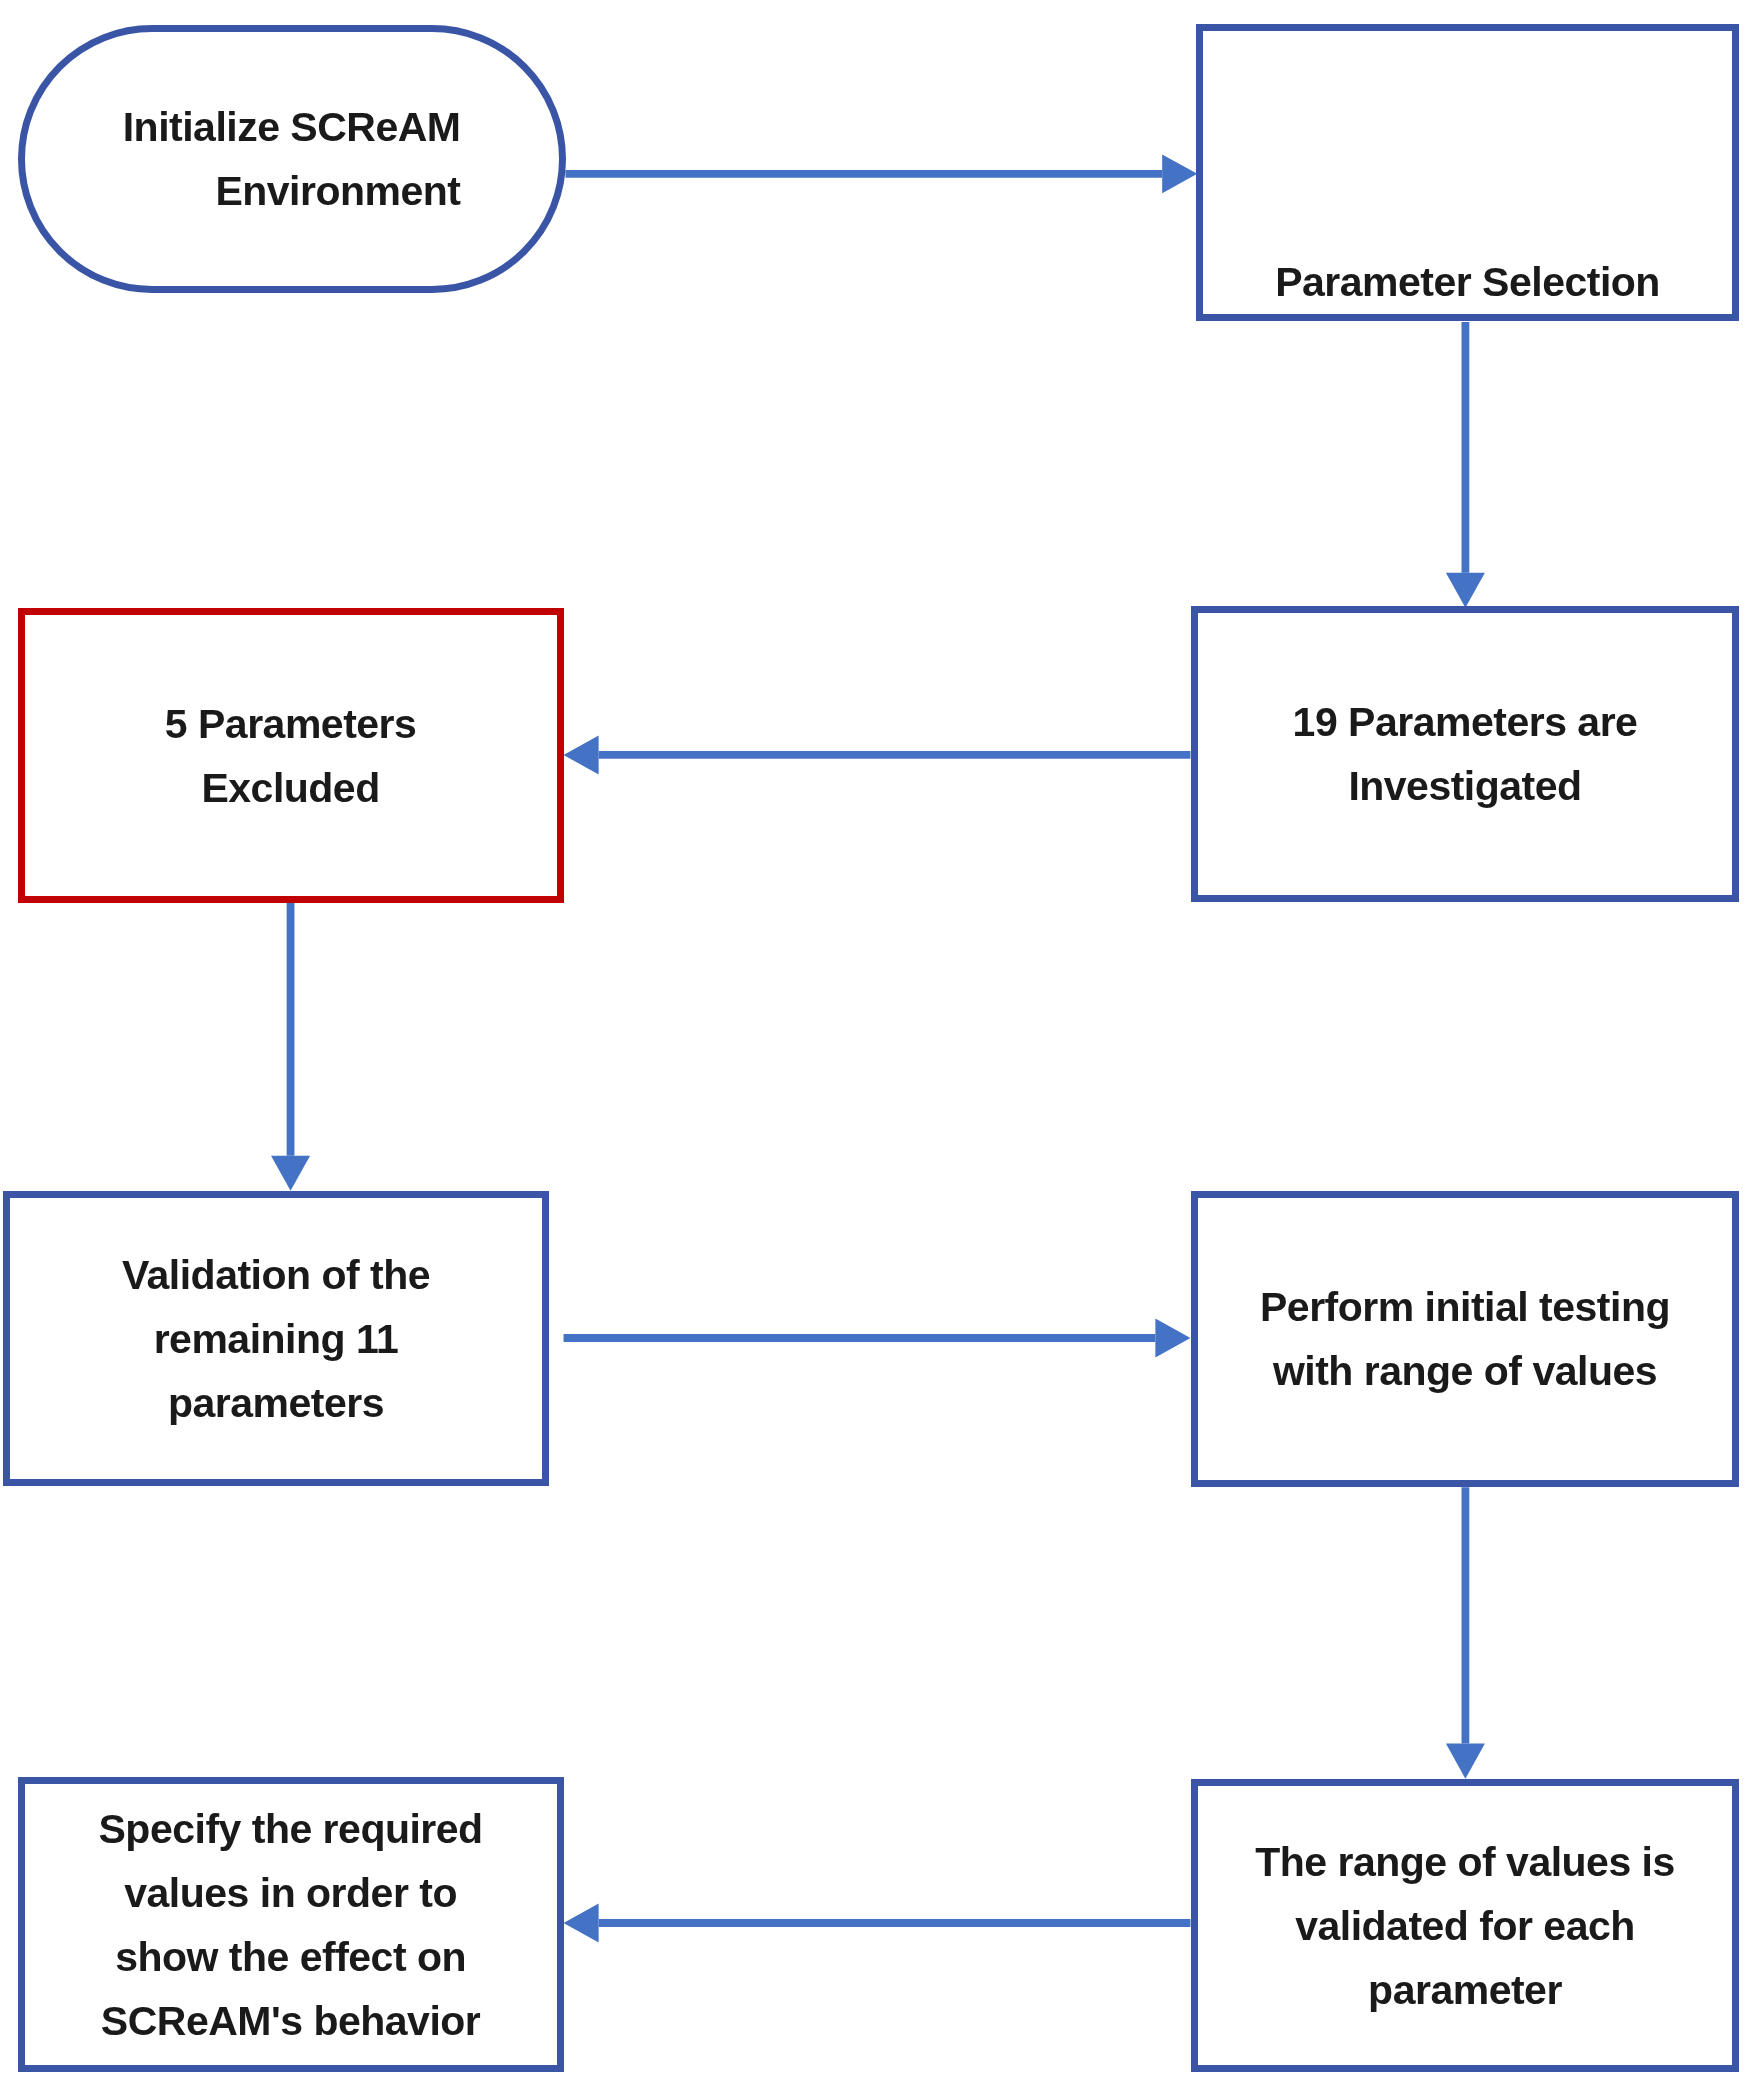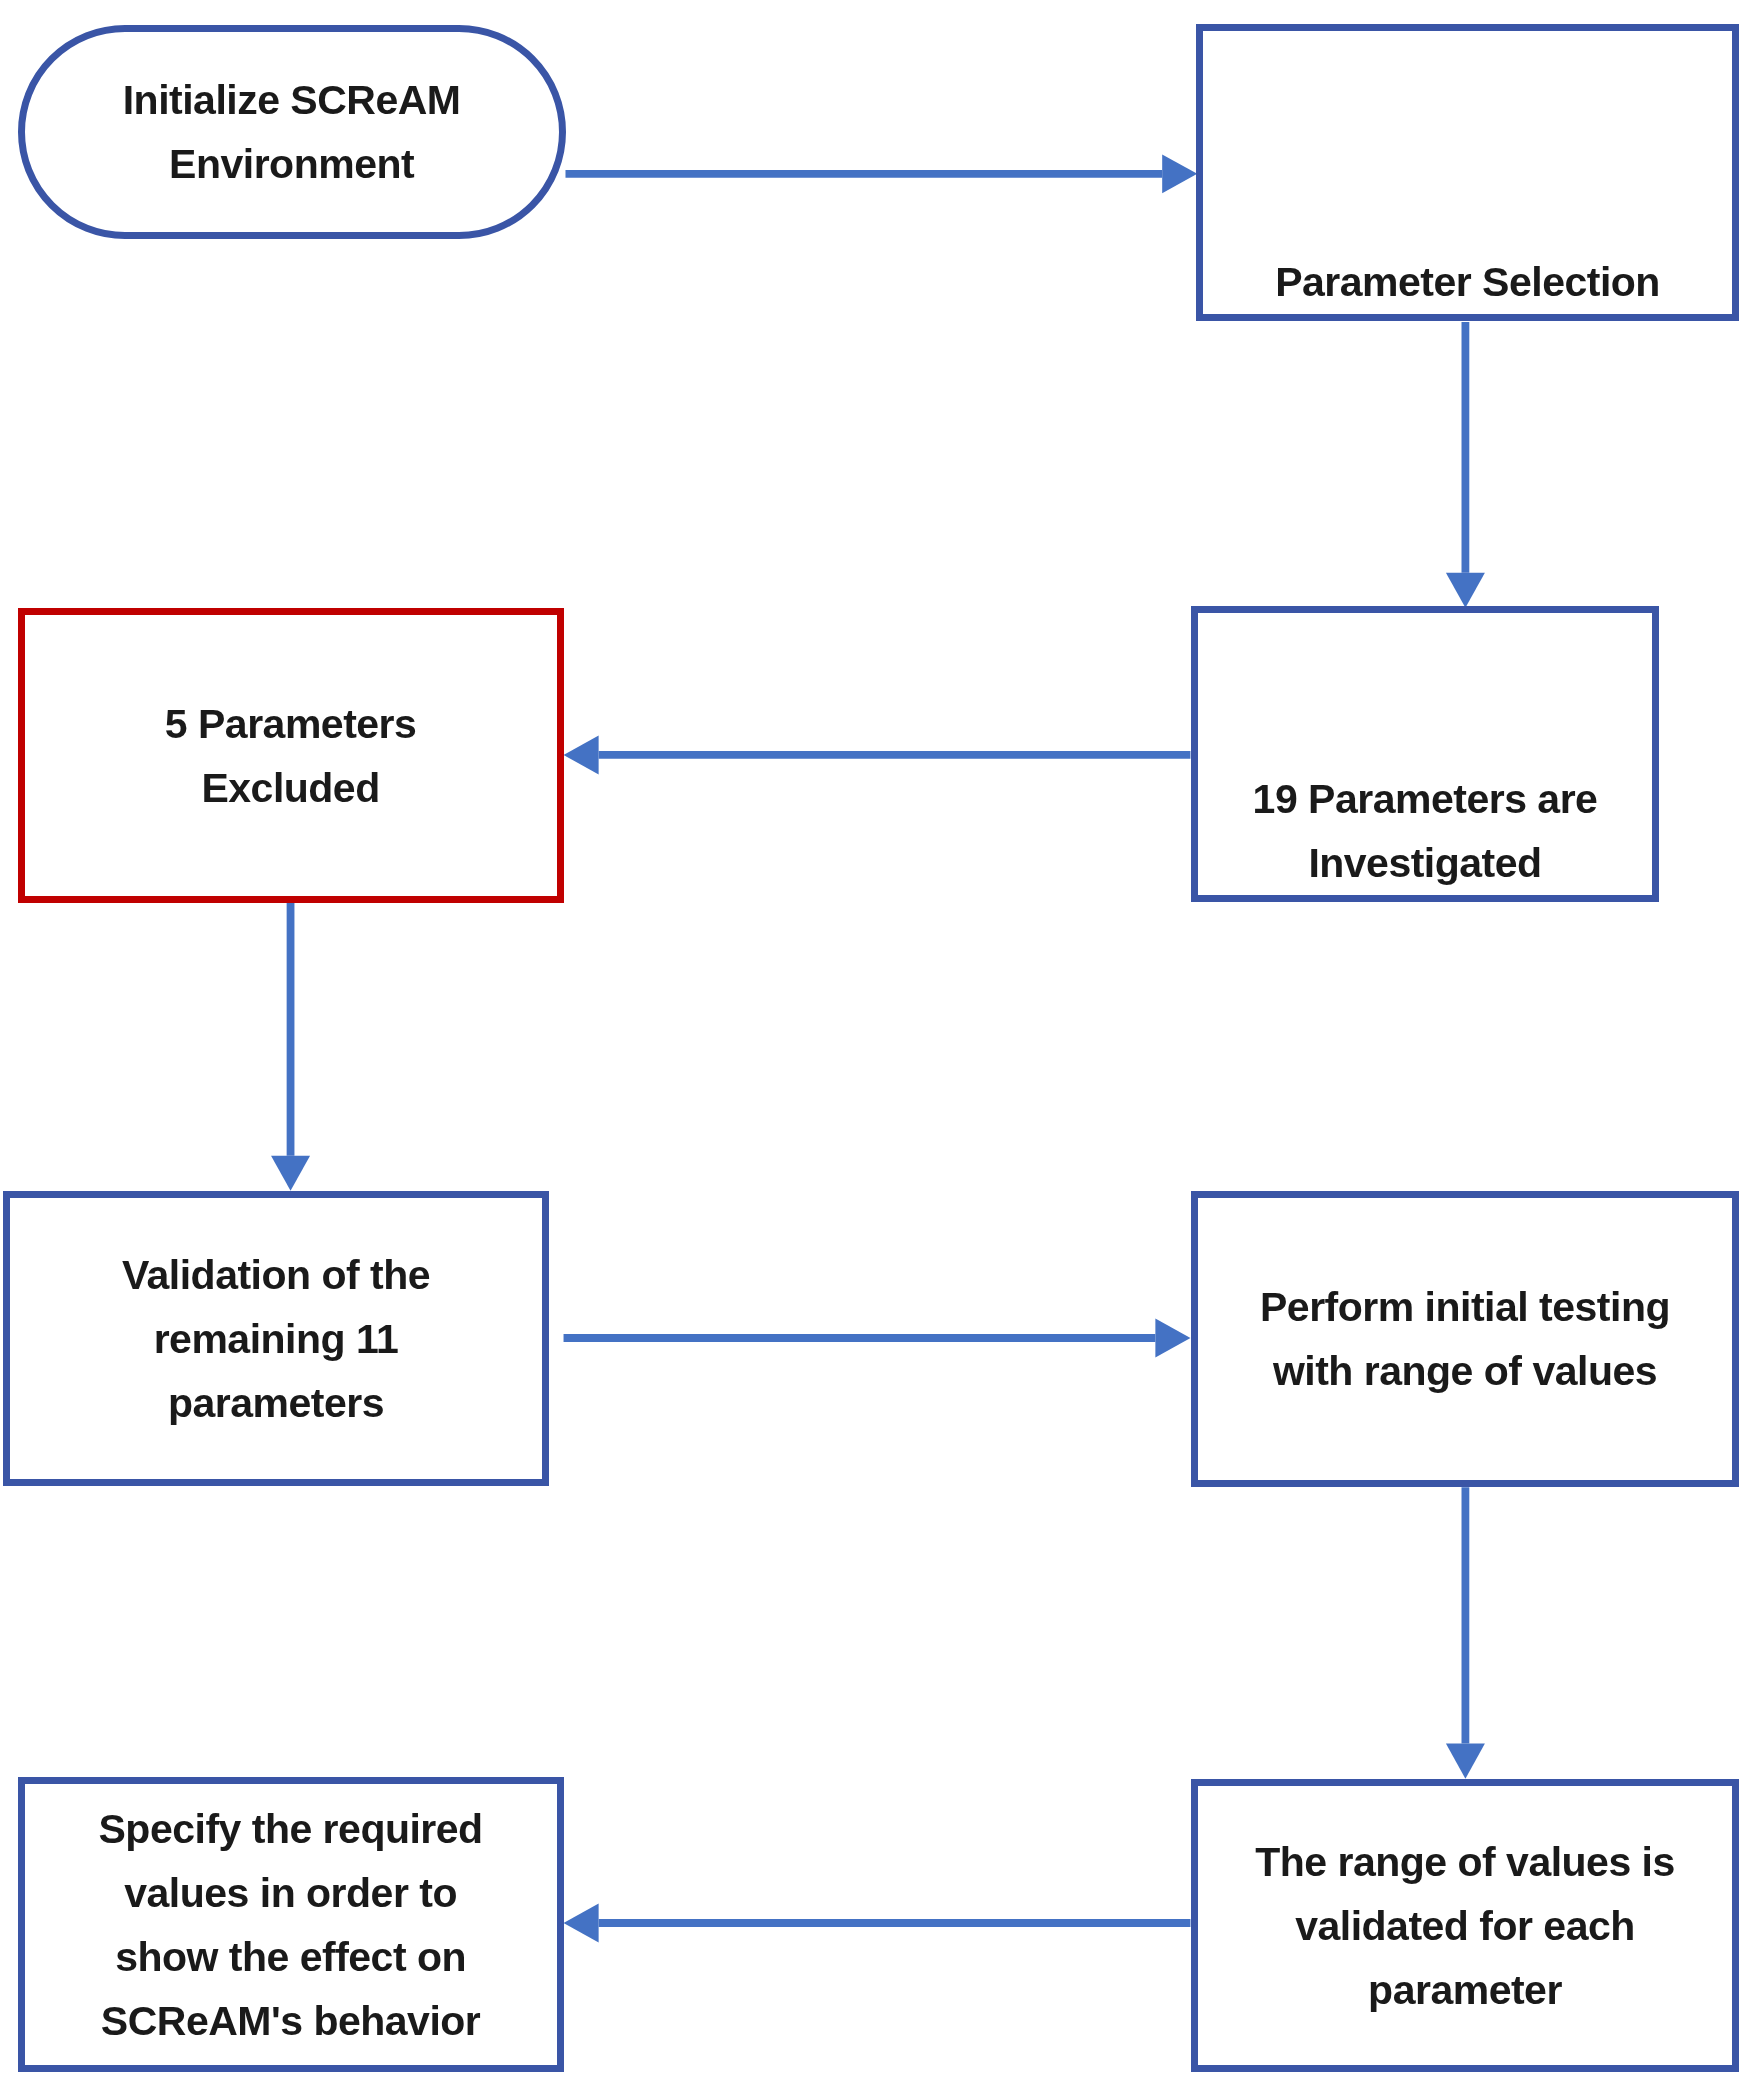--- a/index.html
+++ b/index.html
@@ -27,23 +27,23 @@
   .label {
     font-weight: 700;
     font-size: 41px;
     line-height: 64px;
     letter-spacing: -0.5px;
     color: var(--text, #1A1A1A);
     white-space: pre-line;
     padding: 0 5.9px;
   }
   
-  .node-init            { left: 17.6px;   top: 25px;   width: 548px; height: 214px; }
+  .node-init            { left: 17.6px;   top: 25px;   width: 548px; height: 268px; text-align: right; }
   .node-param-selection { left: 1196px; top: 24.4px;   width: 543px; height: 297px; align-items: flex-end; }
-  .node-investigated    { left: 1191px; top: 606px;  width: 468px; height: 296px; align-items: flex-end; }
+  .node-investigated    { left: 1191px; top: 606px;  width: 548px; height: 296px; }
   .node-excluded        { left: 17.6px;   top: 608px;  width: 546px; height: 295px; }
   .node-validation      { left: 3px;   top: 1191px; width: 546px; height: 295px; }
   .node-initial-testing { left: 1191px; top: 1191px; width: 548px; height: 296px; }
   .node-range-validated { left: 1191px; top: 1779px; width: 548px; height: 293px; }
   .node-specify         { left: 17.6px;   top: 1777px; width: 546px; height: 295px; }
 
   .edges {
     position: absolute;
     left: 0; top: 0;
     width: 1754px;

